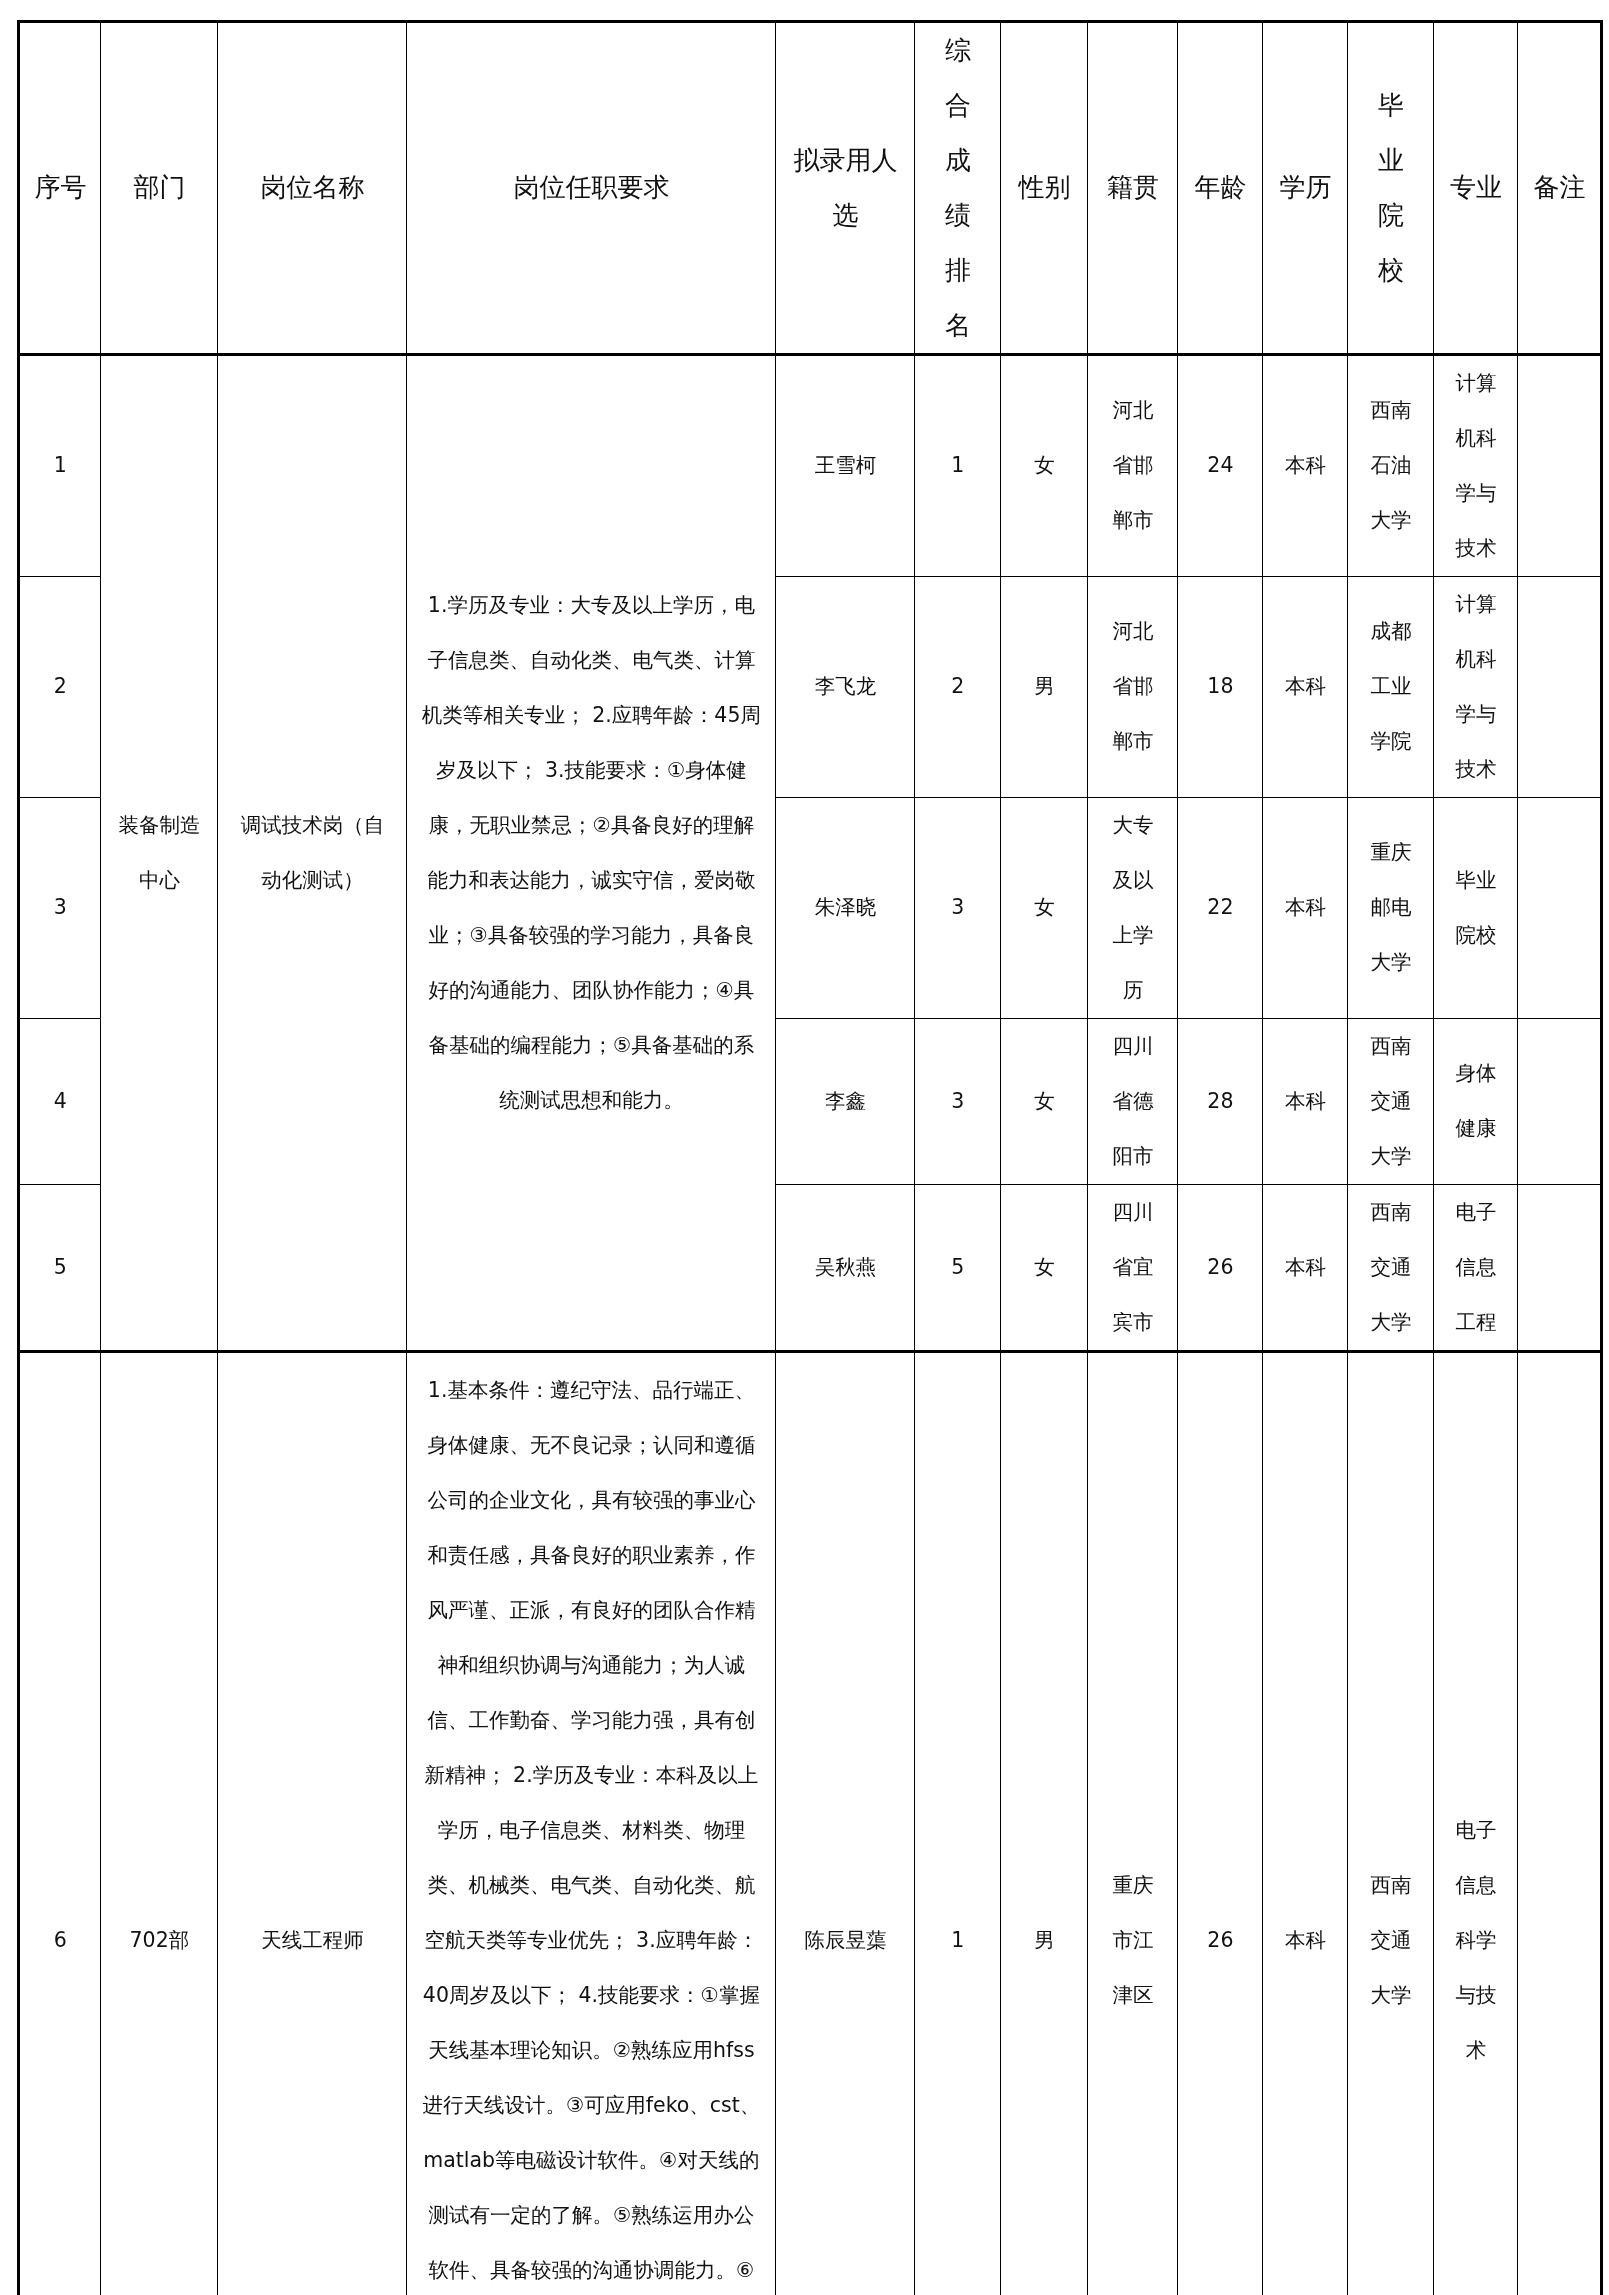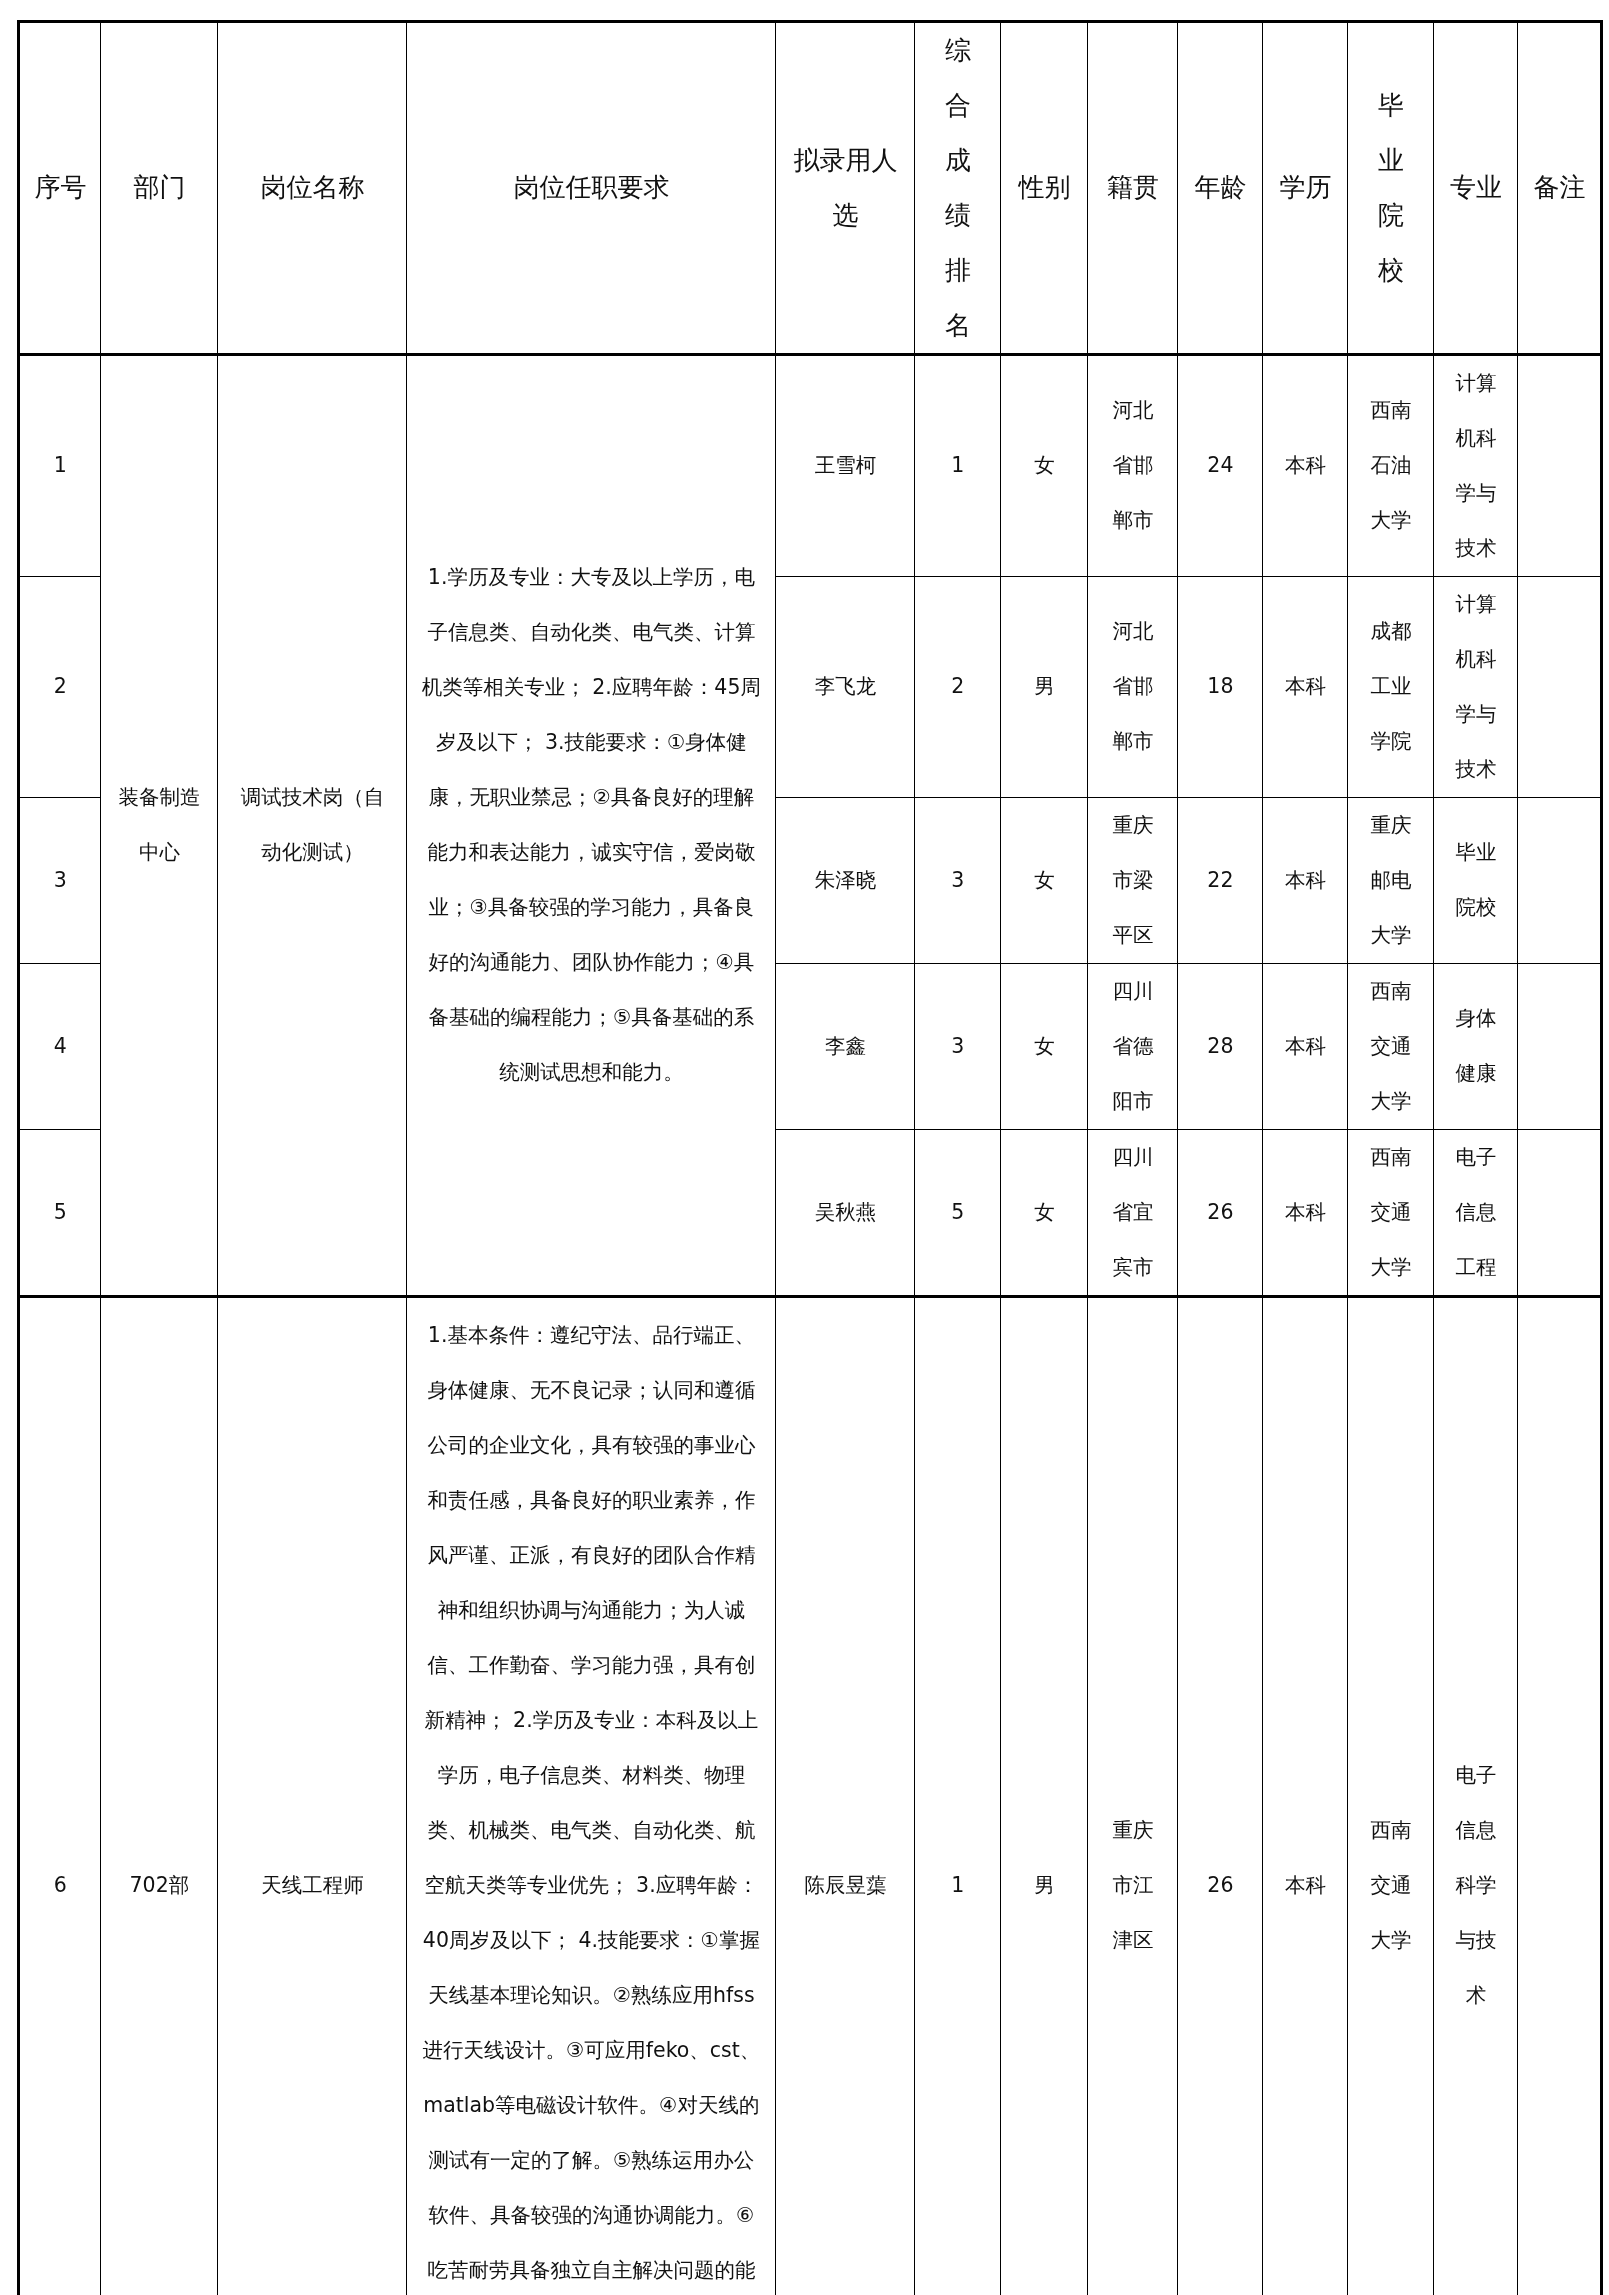--- a/index.html
+++ b/index.html
@@ -89,21 +89,21 @@
       <td>本科</td>
       <td class="narrow">成都工业学院</td>
       <td class="narrow">计算机科学与技术</td>
       <td></td>
     </tr>
     <tr class="r3">
       <td>3</td>
       <td>朱泽晓</td>
       <td>3</td>
       <td>女</td>
-      <td class="narrow">重庆市梁平区</td>
+      <td class="narrow">大专及以上学历</td>
       <td>22</td>
       <td>本科</td>
       <td class="narrow">重庆邮电大学</td>
       <td class="narrow">毕业院校</td>
       <td></td>
     </tr>
     <tr class="r4">
       <td>4</td>
       <td>李鑫</td>
       <td>3</td>

